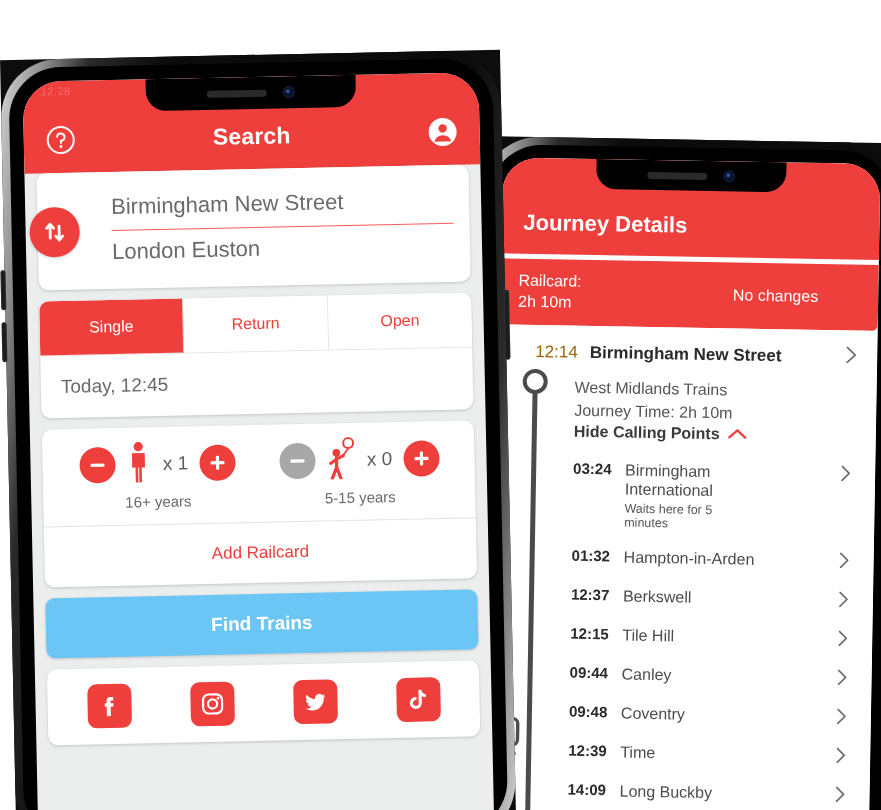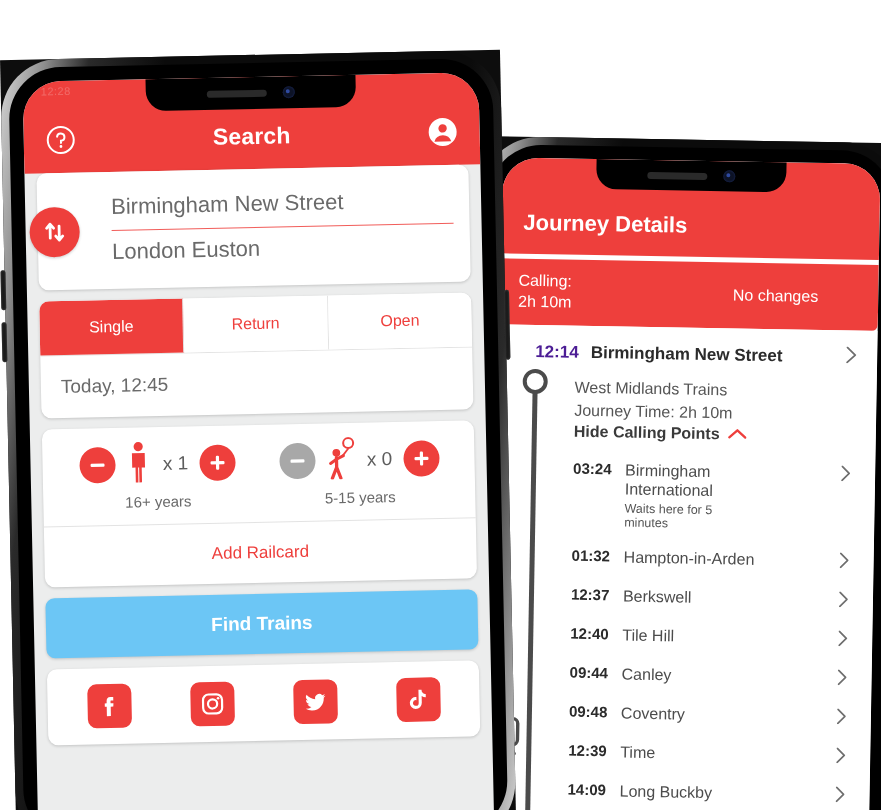--- a/index.html
+++ b/index.html
@@ -199,21 +199,21 @@
     display:flex;align-items:center;
     padding:12px 18px;
     border-radius:0 0 6px 0;
     margin-top:5px;
   }
   .duration-left{font-size:16px;line-height:1.3;}
   .duration-right{font-size:16px;margin-left:auto;margin-right:42px;}
 
   .journey{position:relative;padding:16px 14px 0 14px;background:#fff;}
   .origin-row{display:flex;align-items:center;padding-left:22px;}
-  .origin-time{font-size:17px;font-weight:bold;color:#4c1d95;margin-right:12px;}
+  .origin-time{font-size:17px;font-weight:normal;color:#a16207;margin-right:12px;}
   .origin-name{font-size:17px;font-weight:bold;color:#2b2b2b;}
   .chev{margin-left:auto;color:#6e6e6e;font-size:17px;padding-right:6px;}
 
   .timeline{
     position:absolute;left:24px;top:44px;bottom:0;width:24px;
   }
   .tl-circle{
     width:25px;height:25px;border-radius:50%;
     border:4px solid #4b4b4b;box-sizing:border-box;background:#fff;
     position:relative;z-index:2;
@@ -254,21 +254,21 @@
       <div class="speaker"></div>
       <div class="frontcam"></div>
     </div>
 
     <div class="app-header rp-header">
       <div class="rp-title">Journey Details</div>
     </div>
 
     <div class="duration-bar">
       <div class="duration-left">
-        <div>Calling:</div>
+        <div>Railcard:</div>
         <div>2h 10m</div>
       </div>
       <div class="duration-right">No changes</div>
     </div>
 
     <div class="journey">
 
       <div class="origin-row">
         <div class="origin-time">12:14</div>
         <div class="origin-name">Birmingham New Street</div>
@@ -320,21 +320,21 @@
           <div class="stop">
             <div class="stop-time">12:37</div>
             <div>
               <div class="stop-name">Berkswell</div>
             </div>
             <div class="stop-chev"><svg width="10" height="16" viewBox="0 0 10 16">
                 <polyline points="1,1 8,8 1,15" fill="none" stroke="#6e6e6e" stroke-width="1.7" stroke-linecap="round" stroke-linejoin="round"></polyline>
               </svg></div>
           </div>
           <div class="stop">
-            <div class="stop-time">12:40</div>
+            <div class="stop-time">12:15</div>
             <div>
               <div class="stop-name">Tile Hill</div>
             </div>
             <div class="stop-chev"><svg width="10" height="16" viewBox="0 0 10 16">
                 <polyline points="1,1 8,8 1,15" fill="none" stroke="#6e6e6e" stroke-width="1.7" stroke-linecap="round" stroke-linejoin="round"></polyline>
               </svg></div>
           </div>
           <div class="stop">
             <div class="stop-time">09:44</div>
             <div>

